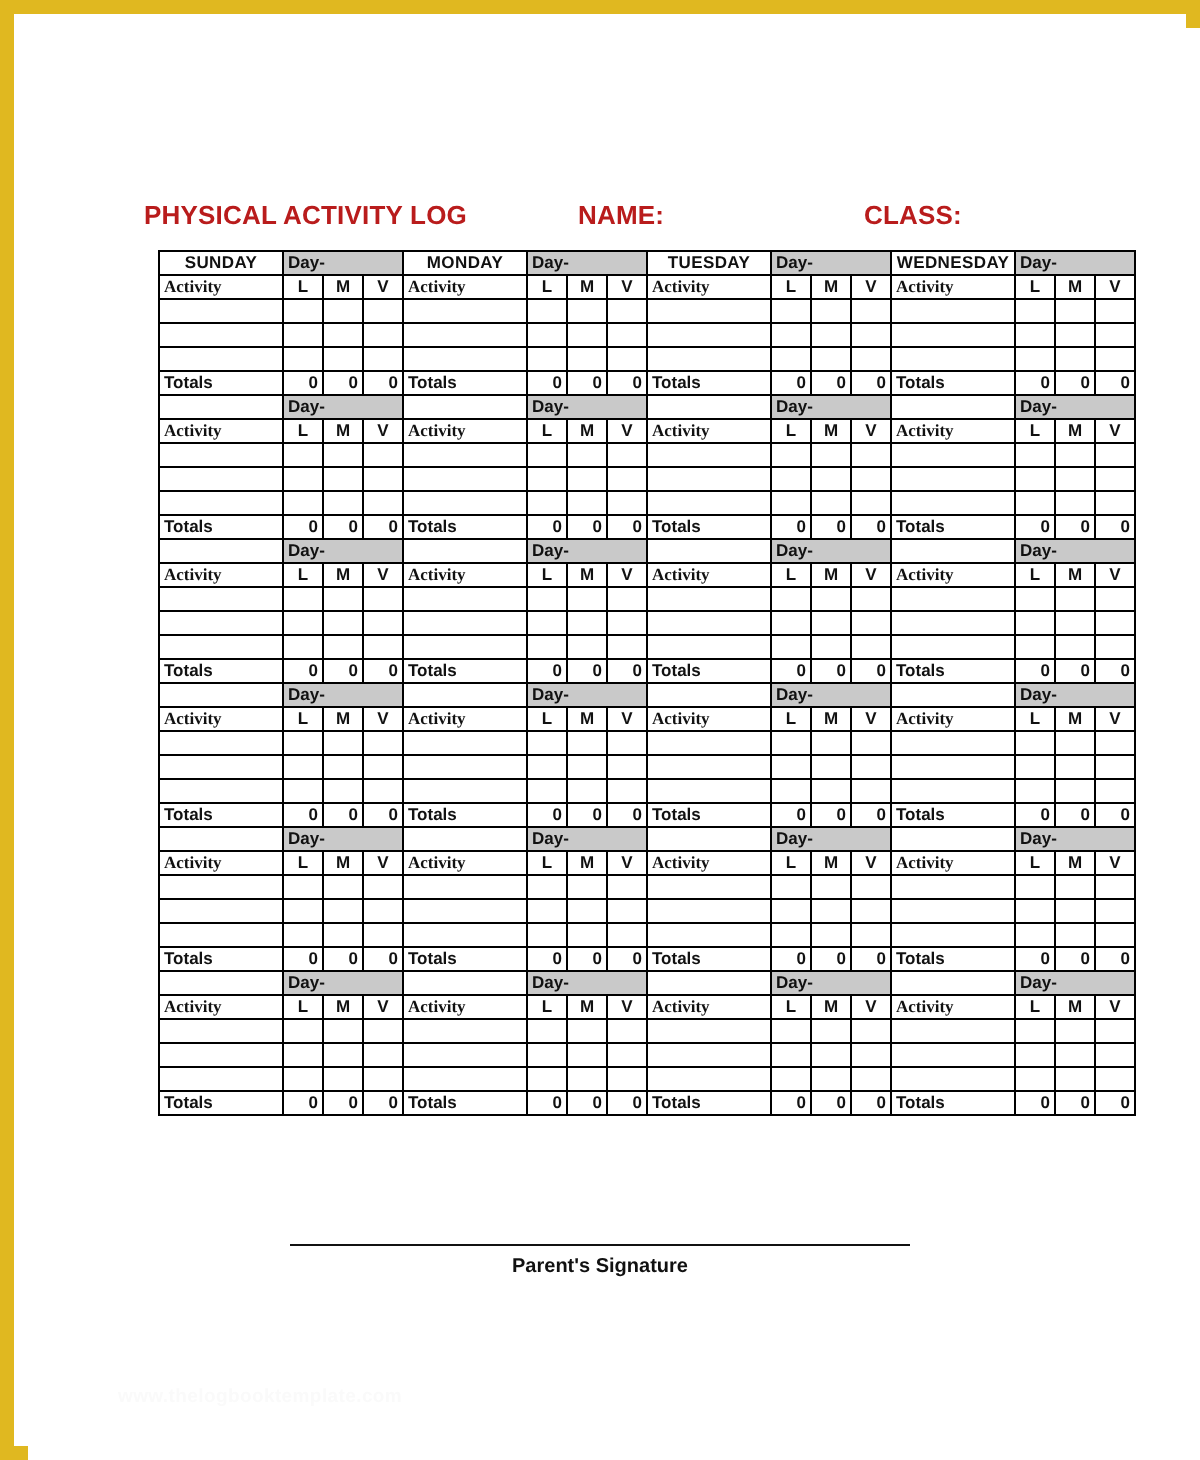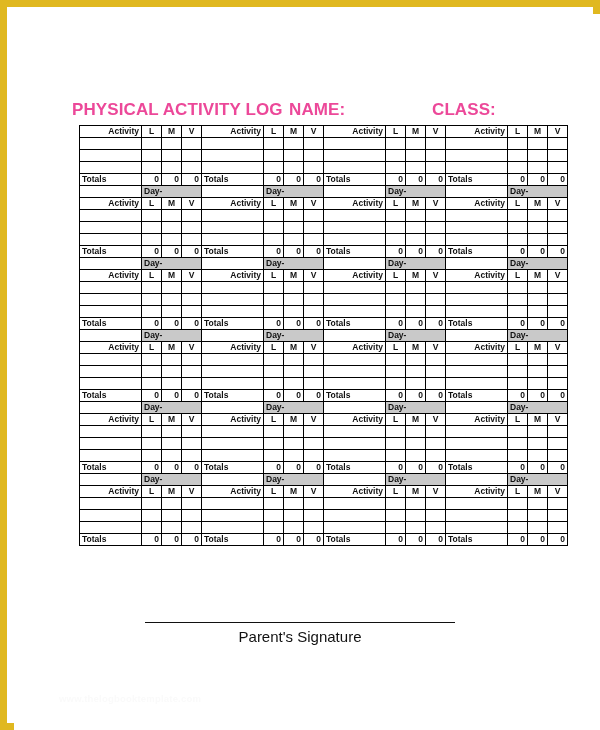--- a/index.html
+++ b/index.html
@@ -36,23 +36,23 @@
     border: 1px solid #ffffff;
   }
 
   
   #title-row {
     position: absolute;
     left: 57px;
     top: 85px;
     width: 500px;
     height: 16px;
-    font-size: 17px;
+    font-size: 13px;
     font-weight: bold;
-    color: #ec4899;
+    color: #b91c1c;
     letter-spacing: 0.1px;
   }
   #title-row > span { position: absolute; top: 0; white-space: nowrap; }
   .t-log   { left: 0px; }
   .t-name  { left: 205px; padding-left: 12px; }
   .t-class { left: 360px; }
 
   
   #log-table {
     position: absolute;
@@ -104,21 +104,21 @@
   td.daynum-blank {
     background: #ffffff;
   }
   td.colhead {
     text-align: center;
     font-size: 9px;
     font-weight: bold;
     height: 13px;
     line-height: 12px;
   }
-  td.colhead.act { text-align: right; }
+  td.colhead.act { text-align: left; font-family: Liberation Serif, serif; }
   td.blank {
     height: 13px;
     background: #ffffff;
   }
   td.totlabel {
     text-align: left;
     font-size: 9px;
     font-weight: bold;
     height: 13px;
     line-height: 12px;
@@ -150,22 +150,22 @@
     width: 310px;
     text-align: center;
   }
   #signature-line {
     width: 310px;
     height: 0;
     border-top: 1.5px solid #111111;
   }
   #signature-label {
     margin-top: 5px;
-    font-size: 15px;
-    font-weight: normal;
+    font-size: 10px;
+    font-weight: bold;
     color: #111111;
   }
 
   
   #watermark {
     position: absolute;
     left: 44px;
     top: 678px;
     font-size: 9.5px;
     font-weight: bold;
@@ -200,20 +200,30 @@
         <col class="c-act">
           <col class="c-l">
           <col class="c-m">
           <col class="c-v">
         <col class="c-act">
           <col class="c-l">
           <col class="c-m">
           <col class="c-v">
       </colgroup>
       <tbody id="log-body">
+          <tr class="block-top">
+            <td class="dayname grp-start" colspan="1">SUNDAY</td>
+            <td class="daynum grp-end" colspan="3">Day-</td>
+            <td class="dayname grp-start" colspan="1">MONDAY</td>
+            <td class="daynum grp-end" colspan="3">Day-</td>
+            <td class="dayname grp-start" colspan="1">TUESDAY</td>
+            <td class="daynum grp-end" colspan="3">Day-</td>
+            <td class="dayname grp-start" colspan="1">WEDNESDAY</td>
+            <td class="daynum grp-end" colspan="3">Day-</td>
+          </tr>
           <tr class="header-row">
             <td class="colhead act grp-start">Activity</td>
             <td class="colhead">L</td>
             <td class="colhead">M</td>
             <td class="colhead grp-end">V</td>
             <td class="colhead act grp-start">Activity</td>
             <td class="colhead">L</td>
             <td class="colhead">M</td>
             <td class="colhead grp-end">V</td>
             <td class="colhead act grp-start">Activity</td>

